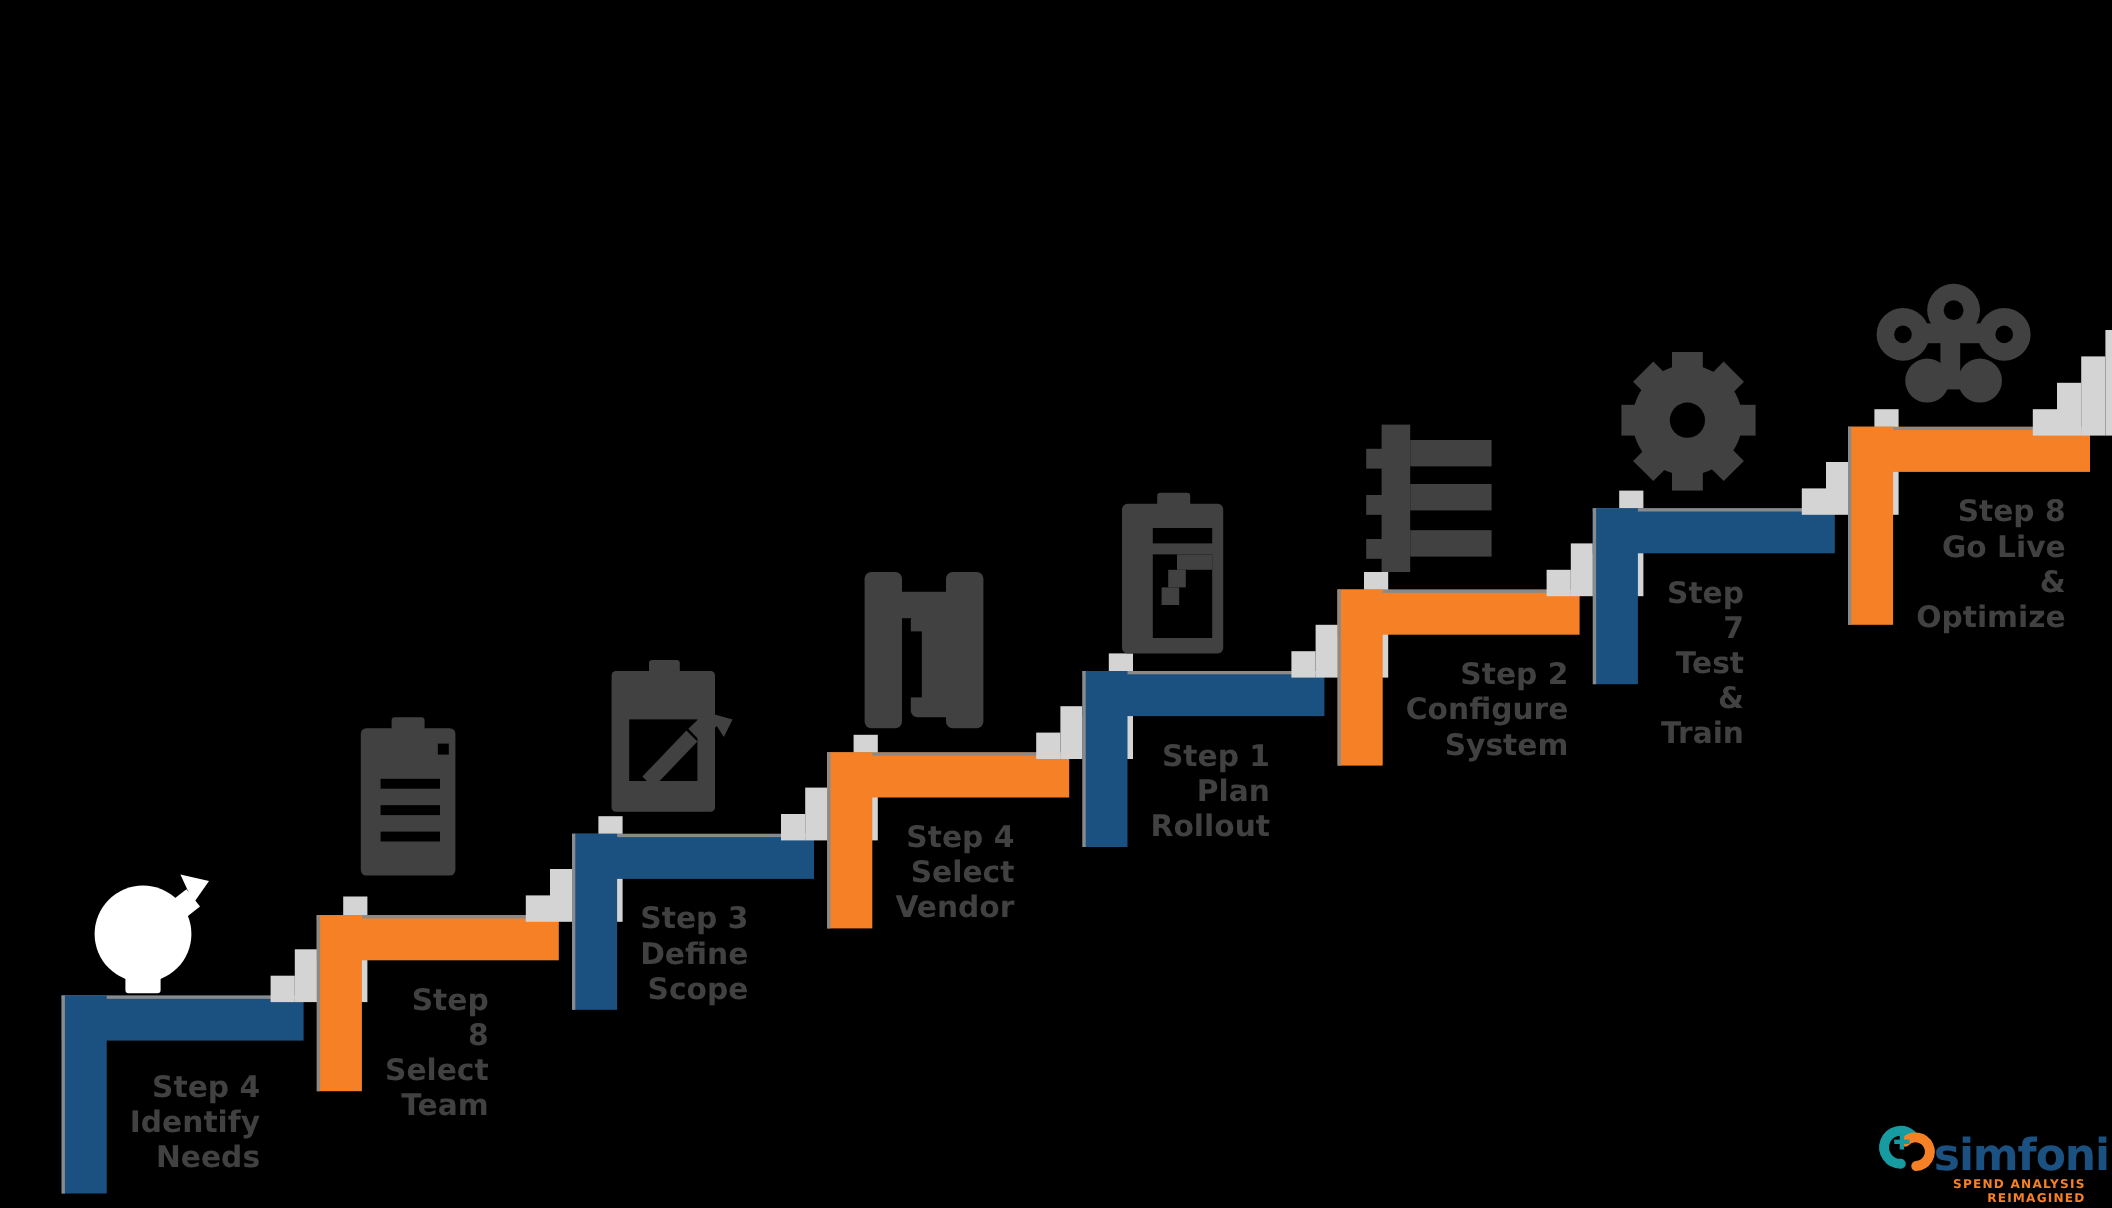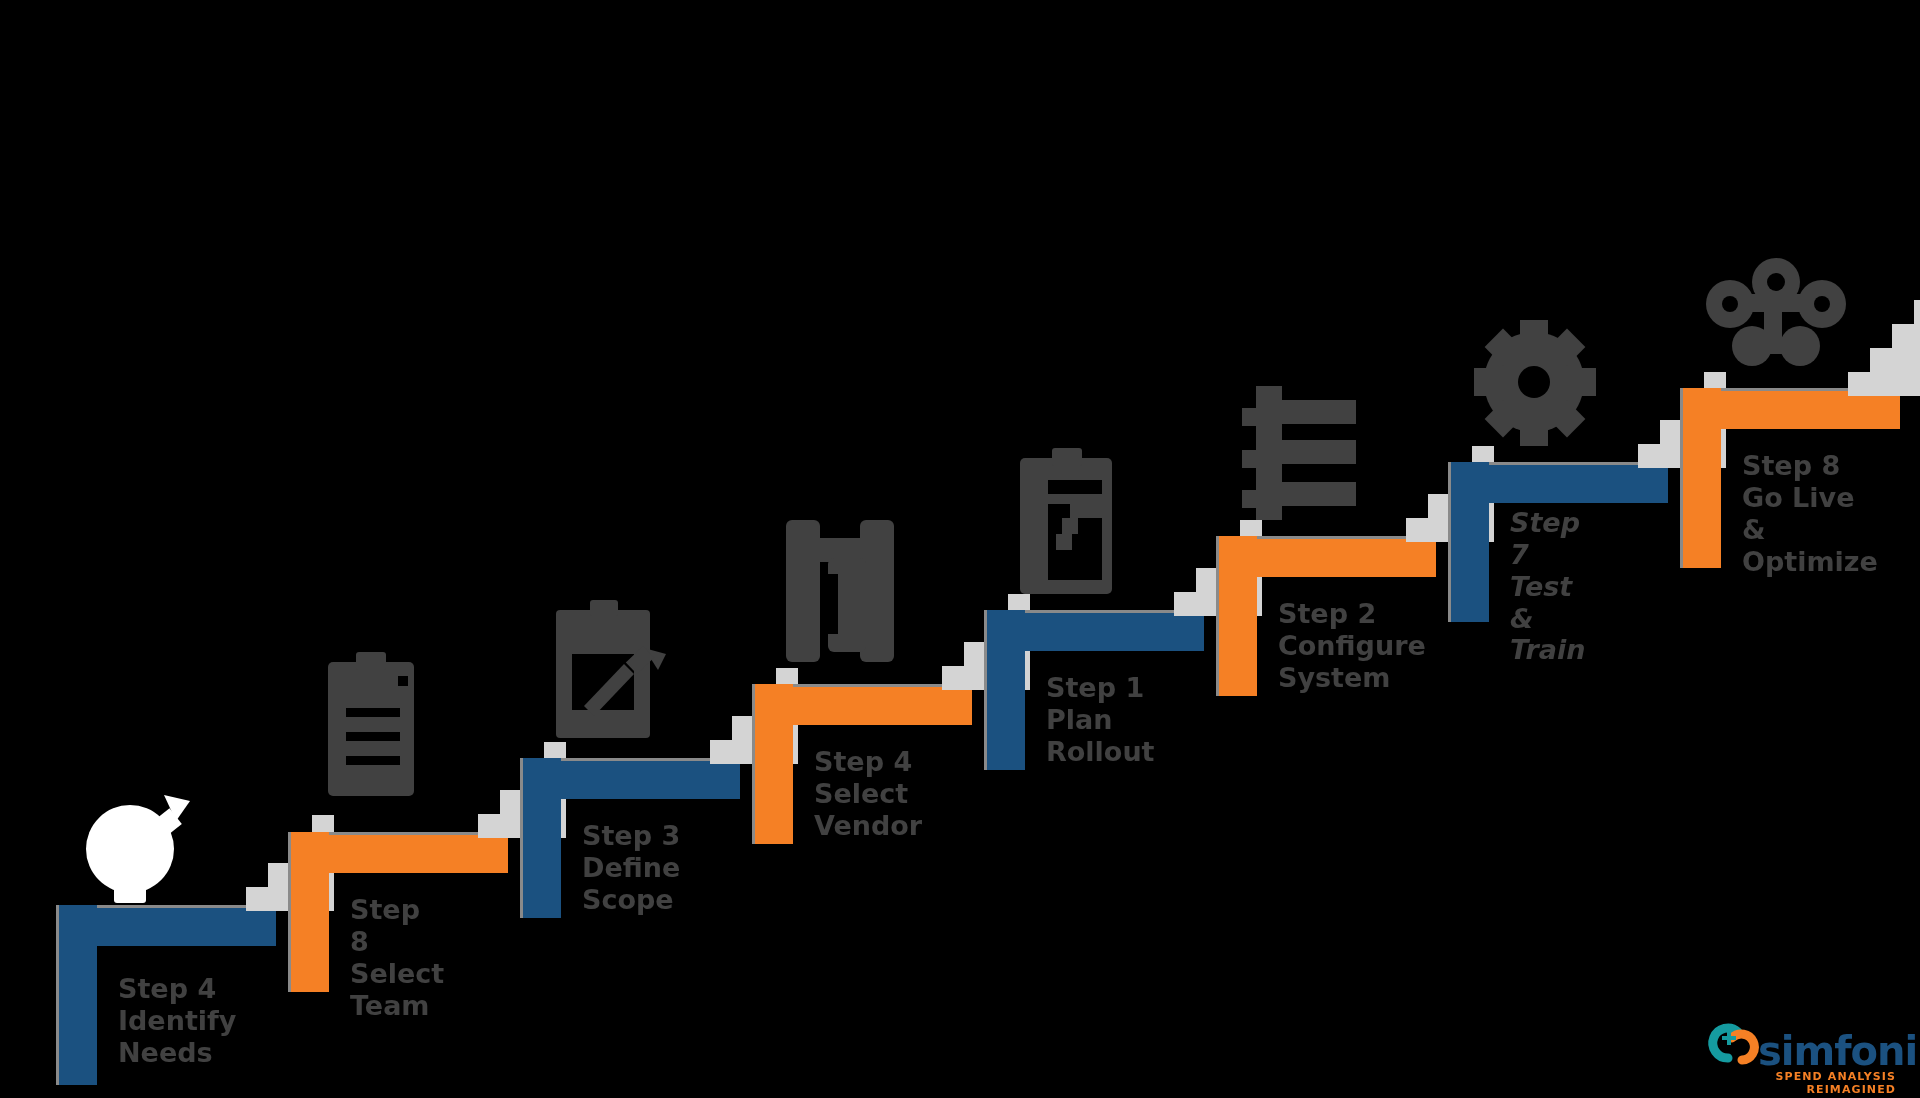--- a/index.html
+++ b/index.html
@@ -63,21 +63,21 @@
 
   
   .label{
     position:absolute;
     color:#414141;
     font-weight:700;
     line-height:1.18;
     font-family:"DejaVu Sans", sans-serif;
     white-space:pre-line;
   }
-  .label.s1{font-size:27px;}
+  .label.s1{font-size:27px;text-align:right;}
 
   
   .logo{position:absolute;right:24px;bottom:6px;width:198px;height:78px;text-align:right;}
   .logo-mark{position:absolute;left:0;top:4px;width:62px;height:60px;}
   .logo-word{
     position:absolute;left:60px;top:14px;
     font-size:40px;font-weight:800;color:#1B5180;letter-spacing:-1px;
     font-family:"DejaVu Sans", sans-serif;
   }
   .logo-tag{
@@ -265,21 +265,21 @@
         <rect x="82" y="92" width="26" height="26" fill="#414141" transform="rotate(-45 95 105)"></rect>
         <circle cx="62" cy="68" r="16" fill="#000"></circle>
       </svg>
     </div>
     <div class="stair" style="left:190px; top:-90px;">
       <i style="left:0px;  top:72px; width:22px; height:24px;"></i>
       <i style="left:22px; top:48px; width:22px; height:48px;"></i>
       <i style="left:44px; top:24px; width:22px; height:72px;"></i>
       <i style="left:66px; top:0px;  width:22px; height:96px;"></i>
     </div>
-    <div class="label s1" style="left:62px; top:45px;font-style:italic;">Step 7
+    <div class="label s1" style="left:62px; top:62px;">Step 7
 Test &amp;
 Train</div>
   </div>
 
   <div class="step orange" style="left:1680px; top:388px;">
     <div class="bracket">
       <div class="arm" style="width:220px;"></div>
       <div class="leg" style="height:180px;"></div>
     </div>
     <div class="icon" style="left:22px; top:-146px;">

